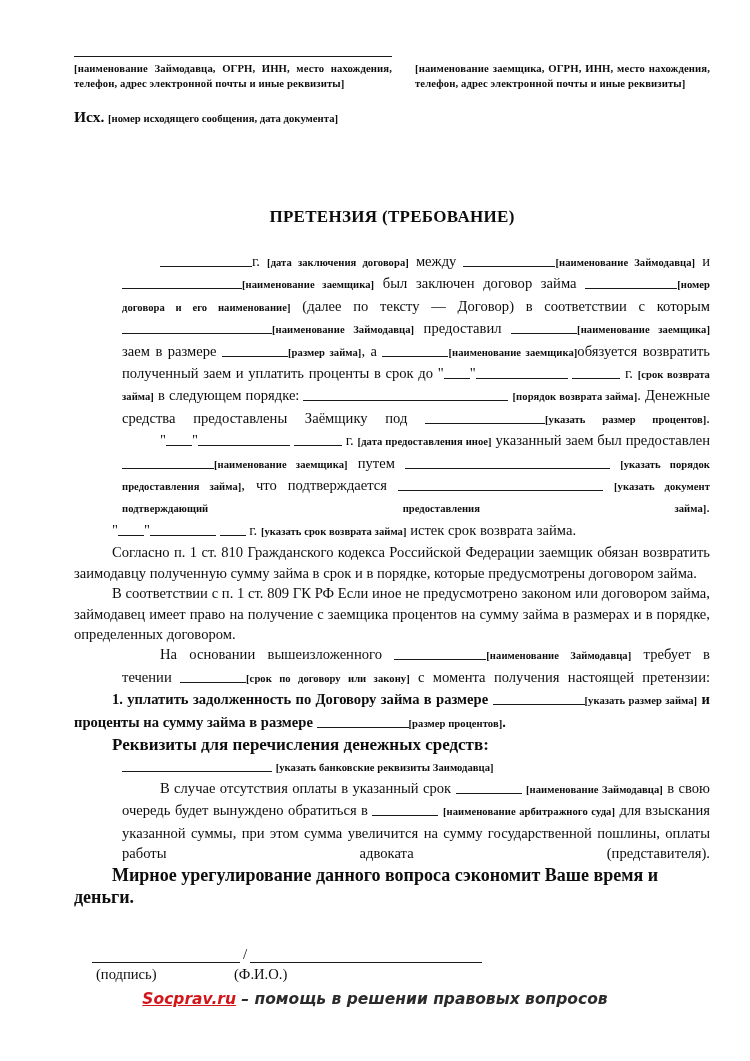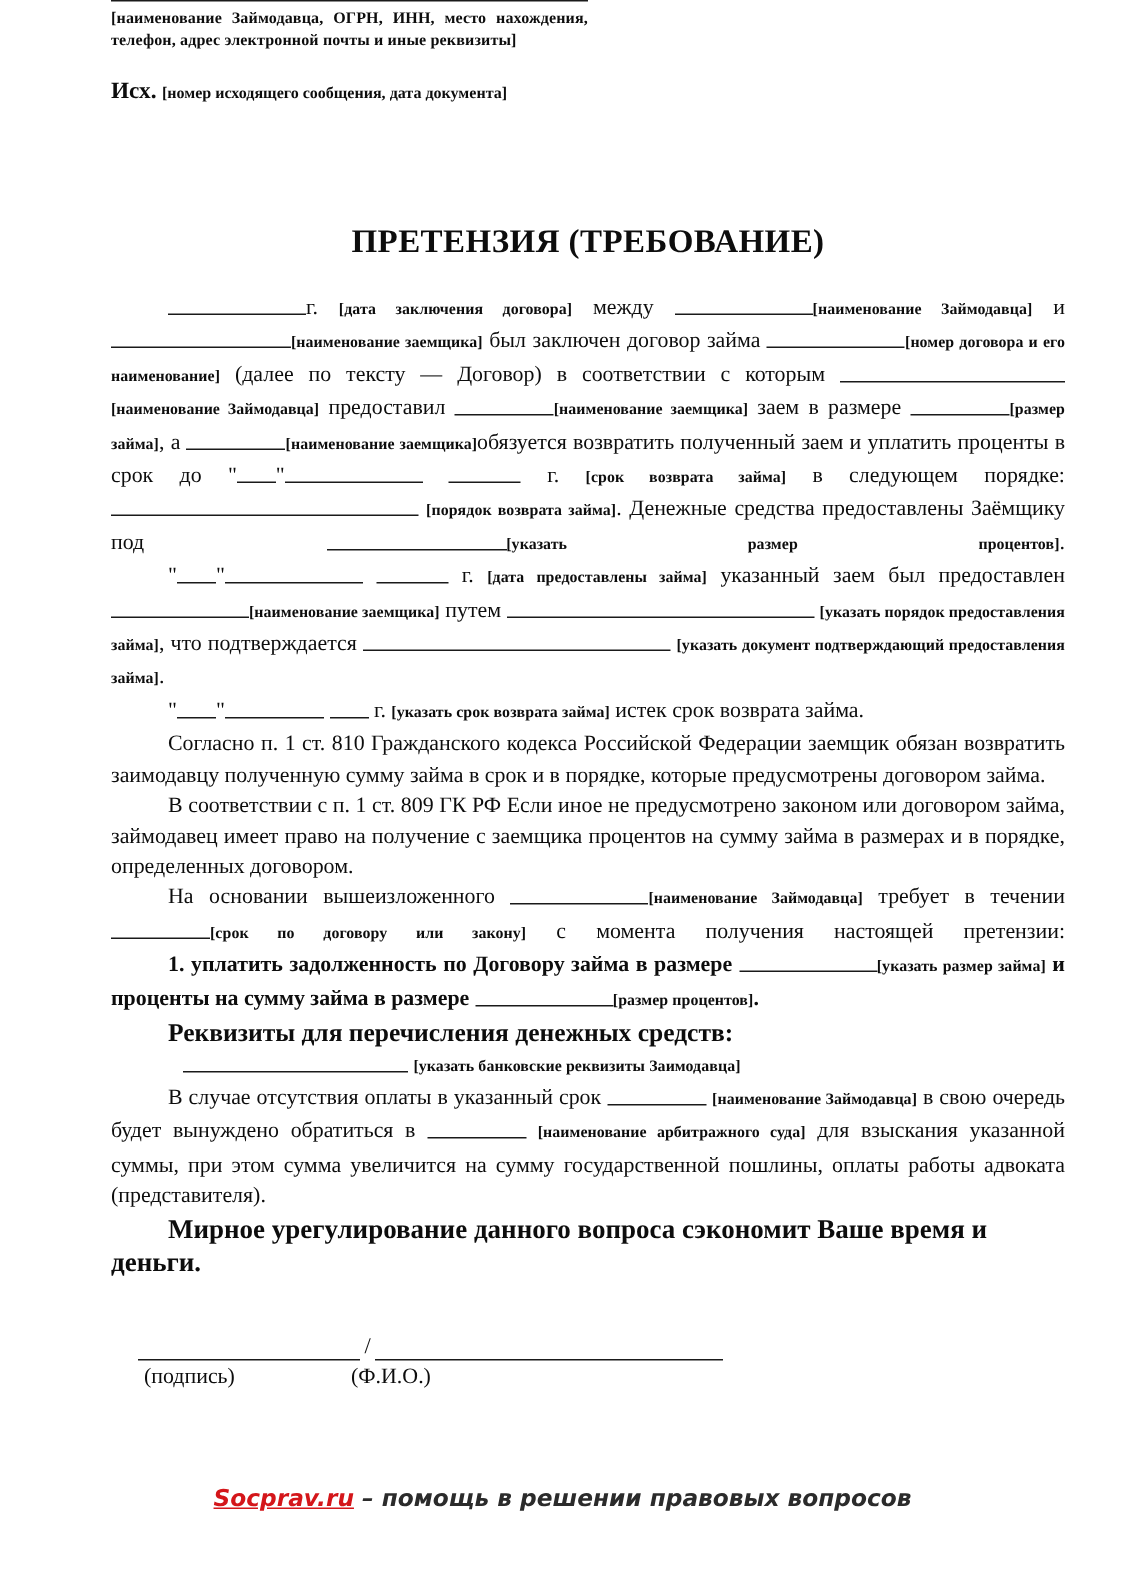--- a/index.html
+++ b/index.html
@@ -24,20 +24,21 @@
     position: absolute;
     left: 74px;
     top: 0;
     width: 636px;
   }
 
   
   .hdr {
     display: flex;
     justify-content: space-between;
+    padding-top: 56px;
   }
   .hdr-col {
     width: 300px;
   }
   .hdr-col.left { width: 318px; }
   .hdr-col.right { width: 295px; }
   .hdr-rule {
     border-top: 1.6px solid #1a1a1a;
     margin-bottom: 4px;
     width: 100%;
@@ -59,42 +60,42 @@
     line-height: 16px;
   }
   .ishod .lbl { font-size: 15.5px; }
   .ishod .ph-inline {
     font-size: 10.7px;
     font-weight: bold;
   }
 
   
   h1.doc-title {
-    font-size: 22px;
+    font-size: 17px;
     font-weight: bold;
     text-align: center;
     letter-spacing: 0.3px;
     margin: 80px 0 0 0;
     line-height: 22px;
   }
 
   
   .body-block { margin-top: 23px; }
 
   p.para {
     font-size: 14.6px;
     line-height: 20.4px;
     text-align: justify;
     text-align-last: left;
     margin: 0;
     text-indent: 38px;
     hyphens: none;
   }
   p.para.noindent { text-indent: 0; }
-  p.para.justify-all { text-align-last: justify; }
+  p.para.justify-all { text-align-last: justify; margin-left: 48px; }
 
   
   .ph-s {
     font-size: 10.6px;
     font-weight: bold;
     letter-spacing: 0.05px;
     white-space: normal;
   }
   
   .blank {
@@ -191,20 +192,24 @@
 </head>
 <body>
 
 <div class="page">
   <div class="content">
 
     <div class="hdr">
       <div class="hdr-col left">
         <div class="hdr-rule"></div>
         <div class="ph">[наименование Займодавца, ОГРН, ИНН, место нахождения, телефон, адрес электронной почты и иные реквизиты]</div>
+      </div>
+      <div class="hdr-col right">
+        <div class="hdr-rule invis"></div>
+        <div class="ph">[наименование заемщика, ОГРН, ИНН, место нахождения, телефон, адрес электронной почты и иные реквизиты]</div>
       </div>
     </div>
 
     <div class="ishod">
       <span class="lbl">Исх.</span>
       <span class="ph-inline">[номер исходящего сообщения, дата документа]</span>
     </div>
 
     <h1 class="doc-title">ПРЕТЕНЗИЯ (ТРЕБОВАНИЕ)</h1>
 
@@ -233,21 +238,21 @@
         <span>в следующем порядке:</span>
         <span class="blank b-w200"></span>
         <span class="ph-s">[порядок возврата займа]</span><span>. Денежные средства предоставлены Заёмщику под</span>
         <span class="blank b-xl"></span><span class="ph-s">[указать размер процентов]</span><span>.</span>
       </p>
 
       <p class="para justify-all">
         <span>"</span><span class="blank b-xs"></span><span>"</span><span class="blank b-lg"></span>
         <span class="blank b-sm"></span>
         <span>г.</span>
-        <span class="ph-s">[дата предоставлены займа]</span>
+        <span class="ph-s">[дата предоставления иное]</span>
         <span>указанный заем был предоставлен</span>
         <span class="blank b-lg"></span><span class="ph-s">[наименование заемщика]</span>
         <span>путем</span>
         <span class="blank b-w200"></span>
         <span class="ph-s">[указать порядок предоставления займа]</span><span>, что подтверждается</span>
         <span class="blank b-w200"></span>
         <span class="ph-s">[указать документ подтверждающий предоставления займа]</span><span>.</span>
       </p>
 
       <p class="para">

